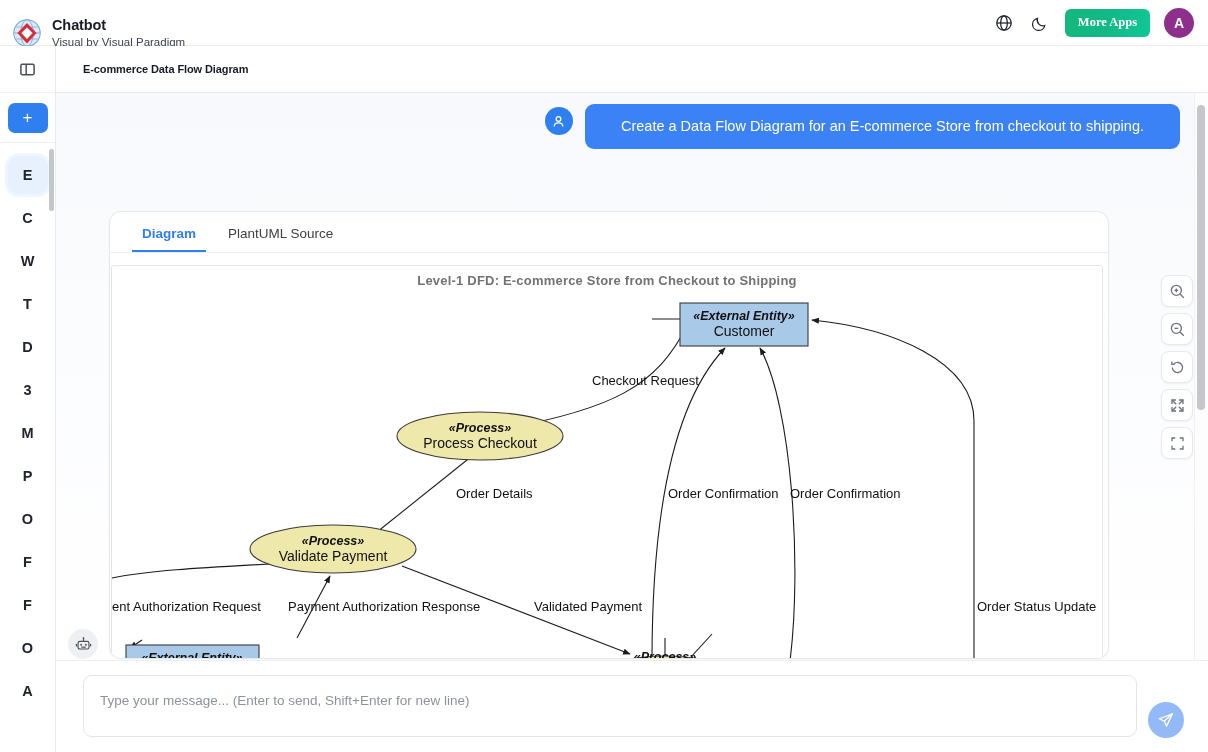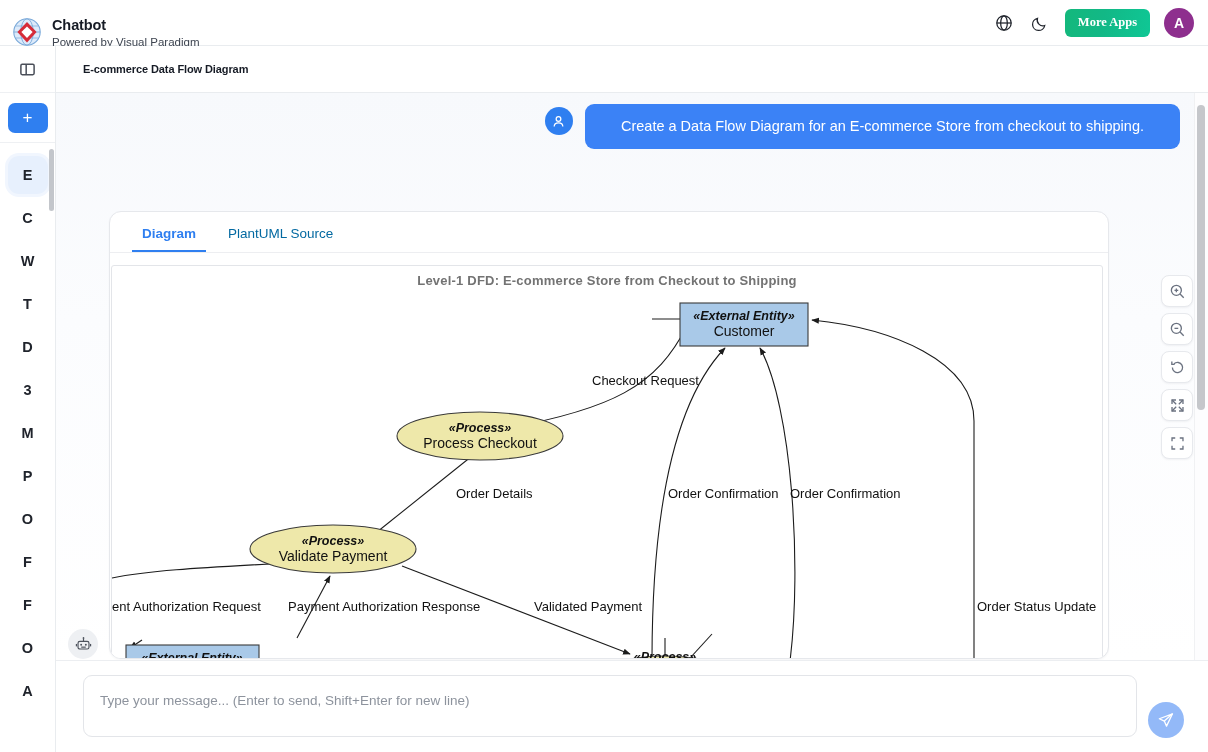--- a/index.html
+++ b/index.html
@@ -11,21 +11,21 @@
     background: #ffffff;
   }
 
   
   #topbar {
     position: absolute; left: 0; top: 0; width: 1208px; height: 46px;
     background: #ffffff;
     border-bottom: 1px solid #e9ecef;
     display: flex; align-items: center;
   }
-  #brand { display: flex; padding-left: 12px; margin-top: 20px; }
+  #brand { display: flex; align-items: center; padding-left: 12px; margin-top: 20px; }
   #brand-logo { width: 30px; height: 30px; position: relative; flex: 0 0 30px; }
   #brand-text { margin-left: 10px; }
   #brand-title {
     font-size: 14.5px; font-weight: bold; color: #161b25;
     line-height: 16px; letter-spacing: -0.1px;
   }
   #brand-sub {
     font-size: 11.5px; color: #3d4450; line-height: 14px; margin-top: 2px;
   }
   #brand-sub a { color: #3d4450; text-decoration: underline; }
@@ -141,21 +141,21 @@
     margin-left: 11px; width: 1000px; height: 448px;
     background: #fff; border: 1px solid #e6e8ec; border-radius: 12px;
     box-shadow: 0 1px 2px rgba(16,24,40,.04);
     overflow: hidden; position: relative;
   }
   #tabs {
     height: 41px; display: flex; align-items: flex-end;
     padding-left: 22px; border-bottom: 1px solid #edeef1;
   }
   .tab {
-    font-size: 13.5px; padding: 0 10px 9px 10px; color: #0369a1;
+    font-size: 13.5px; padding: 0 10px 9px 10px; color: #404040;
     cursor: pointer; border-bottom: 2px solid transparent; margin-right: 12px;
   }
   .tab.active { color: #2f7ff0; font-weight: bold; border-bottom-color: #2f7ff0; }
 
   #diagram-frame {
     position: absolute; left: 1px; top: 53px; width: 992px; height: 400px;
     border: 1px solid #e3e5e9; border-radius: 3px; background: #fff;
     overflow: hidden;
   }
   #diagram-title {
@@ -222,21 +222,21 @@
         <ellipse cx="15" cy="15" rx="6.2" ry="13.2" fill="none" stroke="#7aa9d9" stroke-width=".9"></ellipse>
         <line x1="1.8" y1="15" x2="28.2" y2="15" stroke="#7aa9d9" stroke-width=".9"></line>
         <line x1="3.6" y1="9" x2="26.4" y2="9" stroke="#7aa9d9" stroke-width=".7"></line>
         <line x1="3.6" y1="21" x2="26.4" y2="21" stroke="#7aa9d9" stroke-width=".7"></line>
         <path d="M15 5 L24.6 15 L15 25.5 L5.4 15 Z" fill="#d62b38"></path>
         <path d="M15 9.4 L20.6 15 L15 21 L9.4 15 Z" fill="#ffffff"></path>
       </svg>
     </div>
     <div id="brand-text">
       <div id="brand-title">Chatbot</div>
-      <div id="brand-sub"><span>Powered by </span><a href="#">Visual Paradigm</a></div>
+      <div id="brand-sub"><span>Visual by </span><a href="#">Visual Paradigm</a></div>
     </div>
   </div>
   <div id="topbar-right">
     <div class="topicon">
       <svg width="18" height="18" viewBox="0 0 20 20" fill="none" stroke="currentColor" stroke-width="1.4">
         <circle cx="10" cy="10" r="8"></circle>
         <line x1="2" y1="10" x2="18" y2="10"></line>
         <ellipse cx="10" cy="10" rx="3.7" ry="8"></ellipse>
       </svg>
     </div>

